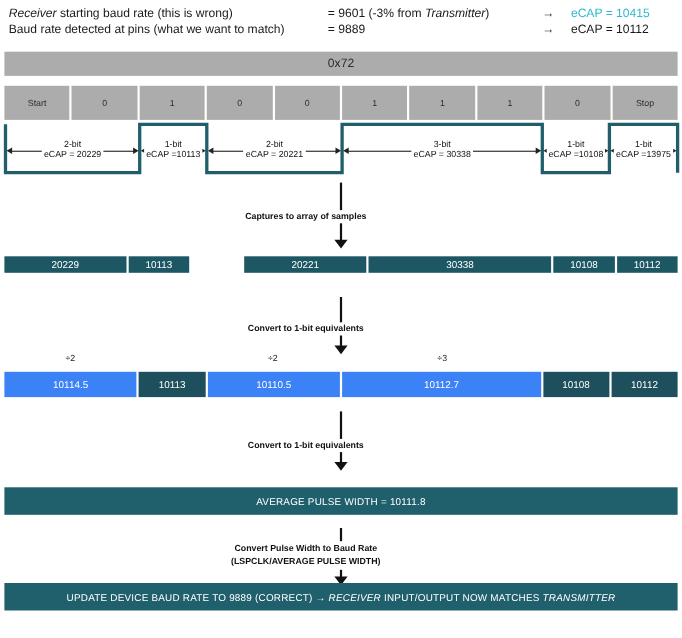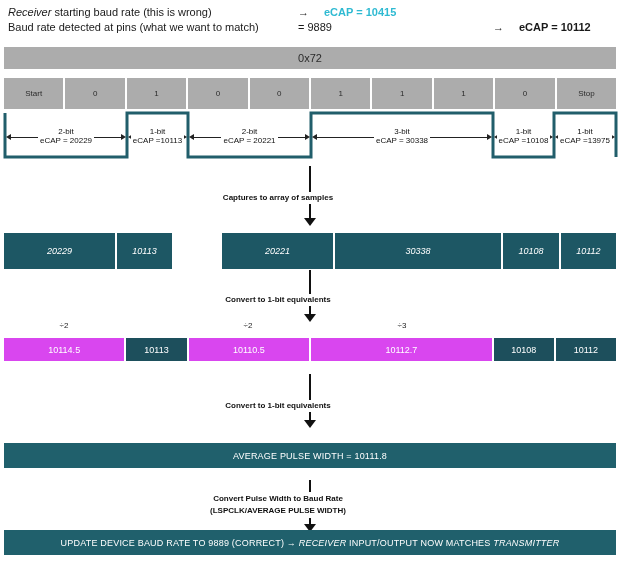--- a/index.html
+++ b/index.html
@@ -6,21 +6,21 @@
   html,body { width:620px; height:580px; background:#fff; overflow:hidden; }
   body { font-family:"Liberation Sans", sans-serif; color:#1a1a1a; }
   .page { position:relative; width:620px; height:580px; }
 
   
   .header { position:absolute; top:5px; left:8px; right:4px; font-size:11px; }
   .hline { display:flex; line-height:15px; }
   .hlabel { width:290px; }
   .hvalue { width:195px; }
   .harrow { width:26px; color:#222; }
-  .hecap  { white-space:nowrap;font-weight:bold; }
+  .hecap  { white-space:nowrap; }
   .cyan-text { color:#2fbad2; }
   .it { font-style:italic; }
 
   
   .byte-bar { position:absolute; top:47px; left:4px; right:4px; height:22px;
     background:#acacac; display:flex; align-items:center; justify-content:center;
     font-size:11px; color:#2b2b2b; }
 
   
   .bit-row { position:absolute; top:78px; left:4px; right:4px; height:31px;
@@ -50,23 +50,23 @@
     border-top:8px solid #111; }
   .varrow-label { position:absolute; left:0; width:100%; text-align:center; z-index:1; }
   .varrow-label span { background:#fff; font-size:8px; line-height:10px;
     padding:1px 3px; color:#111; display:inline-block; }
 
   
   .cells-row { position:absolute; left:4px; right:4px; display:flex; gap:2px; }
   .cell { display:flex; align-items:center; justify-content:center;
     font-size:9px; color:#fff; }
   .teal { background:#1d5764; }
-  .cyanc { background:#d946ef; }
+  .cyanc { background:#3b82f6; }
   .darkc { background:#1d4f5c; }
-  .row-samples { top:233px; height:36px;font-style:italic; }
+  .row-samples { top:233px; height:15px; }
   .row-converted { top:338px; height:23px; }
 
   
   .divisor { position:absolute; top:321px; transform:translateX(-50%);
     font-size:8px; color:#222; }
 
   
   .teal-bar { position:absolute; left:4px; right:4px; background:#20606c;
     display:flex; align-items:center; justify-content:center; font-size:9px;
     color:#fff; letter-spacing:0.2px; }
@@ -74,20 +74,21 @@
   .final-bar { top:530px; height:25px; }
 </style>
 </head>
 <body>
 
 <div class="page">
 
   <div class="header">
     <div class="hline">
       <div class="hlabel"><span class="it">Receiver</span><span> starting baud rate (this is wrong)</span></div>
+      <div class="hvalue"><span>= 9601 (-3% from </span><span class="it">Transmitter</span><span>)</span></div>
       <div class="harrow">→</div>
       <div class="hecap cyan-text">eCAP = 10415</div>
     </div>
     <div class="hline">
       <div class="hlabel">Baud rate detected at pins (what we want to match)</div>
       <div class="hvalue">= 9889</div>
       <div class="harrow">→</div>
       <div class="hecap">eCAP = 10112</div>
     </div>
   </div>

